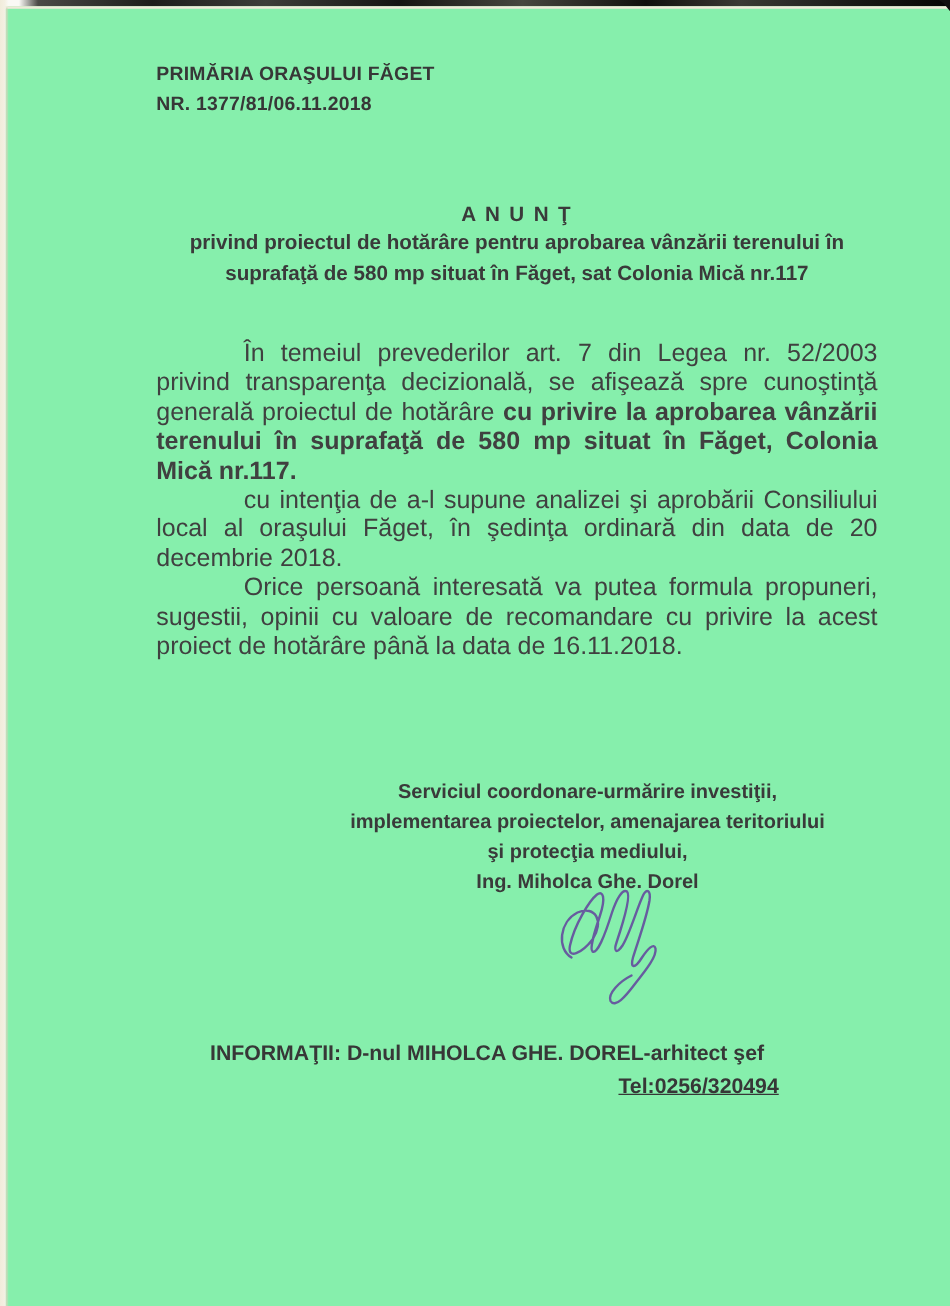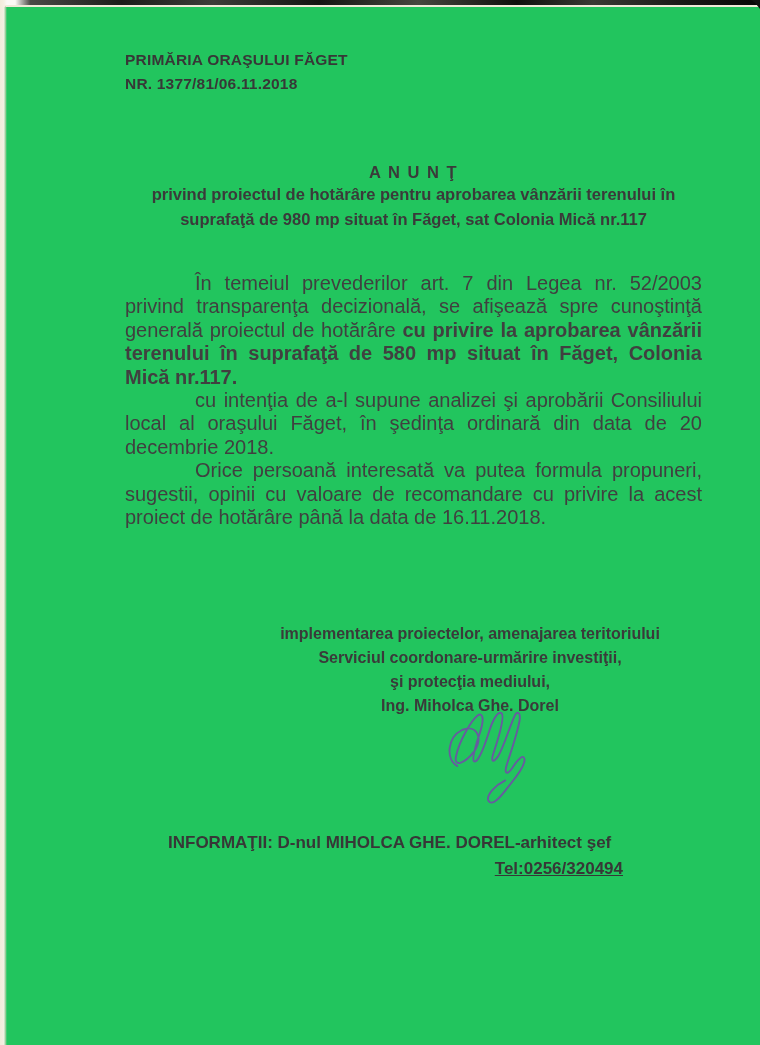--- a/index.html
+++ b/index.html
@@ -1,19 +1,19 @@
 <!DOCTYPE html>
 <html><head>
 <meta charset="utf-8">
 <style>
   html,body{margin:0;padding:0;background:#e8e8e8;}
   .page{
     position:relative;
     width:760px;height:1045px;
-    background:#22c55e;
+    background:#86efac;
     overflow:hidden;
     font-family:"Liberation Sans", sans-serif;
     color:#3d3d3d;
     -webkit-font-smoothing:antialiased;
   }
   
   .scan-top-band{
     position:absolute;top:0;left:0;width:760px;height:5px;
     background:linear-gradient(90deg,
       rgba(250,249,245,1) 0%, rgba(250,249,245,1) 2%,
@@ -60,32 +60,32 @@
   <div class="scan-left-line"></div>
 
   <div class="abs header">
     <div>PRIMĂRIA ORAŞULUI FĂGET</div>
     <div>NR. 1377/81/06.11.2018</div>
   </div>
 
   <div class="abs title-block">
     <div class="title-main">A N U N Ţ</div>
     <div class="title-sub">privind proiectul de hotărâre pentru aprobarea vânzării terenului  în</div>
-    <div class="title-sub">suprafaţă de 980 mp situat în Făget, sat Colonia Mică nr.117</div>
+    <div class="title-sub">suprafaţă de 580 mp situat în Făget, sat Colonia Mică nr.117</div>
   </div>
 
   <div class="abs body-block">
     <p><span>În temeiul prevederilor art. 7 din Legea nr. 52/2003 privind transparenţa decizională, se afişează spre cunoştinţă generală proiectul de hotărâre </span><span class="b">cu privire la aprobarea vânzării terenului  în  suprafaţă de 580 mp situat în Făget, Colonia Mică nr.117.</span></p>
     <p>cu intenţia de a-l supune analizei şi aprobării Consiliului local al oraşului Făget, în şedinţa ordinară din data de 20 decembrie 2018.</p>
     <p>Orice persoană  interesată  va putea formula propuneri, sugestii, opinii cu valoare de recomandare cu privire la acest proiect de hotărâre până la data de 16.11.2018.</p>
   </div>
 
   <div class="abs sig-block">
+    <div>Serviciul coordonare-urmărire investiţii,</div>
     <div>implementarea proiectelor, amenajarea teritoriului</div>
-    <div>Serviciul coordonare-urmărire investiţii,</div>
     <div>şi protecţia mediului,</div>
     <div>Ing. Miholca Ghe. Dorel</div>
   </div>
 
   <svg class="abs scribble" viewBox="0 0 100 90" width="120" height="108" fill="none" stroke="#675c9f" stroke-width="1.6" stroke-linecap="round">
     <path d="M16,50 C6,44 8,26 20,20 C32,15 38,26 30,38 C23,47 13,52 15,42 C18,28 28,12 33,8 C37,5 39,10 35,22 C31,34 28,44 30,46 C33,48 38,36 43,20 C46,11 50,4 53,6 C56,9 50,28 46,40 C44,46 46,48 50,42 C55,34 60,16 64,8 C66,4 69,5 68,12 C66,24 60,40 57,50 C55,57 58,58 63,50 C67,44 71,40 72,44 C73,49 66,58 58,68 C52,76 45,84 42,79 C40,74 48,66 56,62"></path>
   </svg>
 
   <div class="abs footer-block">
     <div>INFORMAŢII: D-nul MIHOLCA GHE. DOREL-arhitect şef</div>

